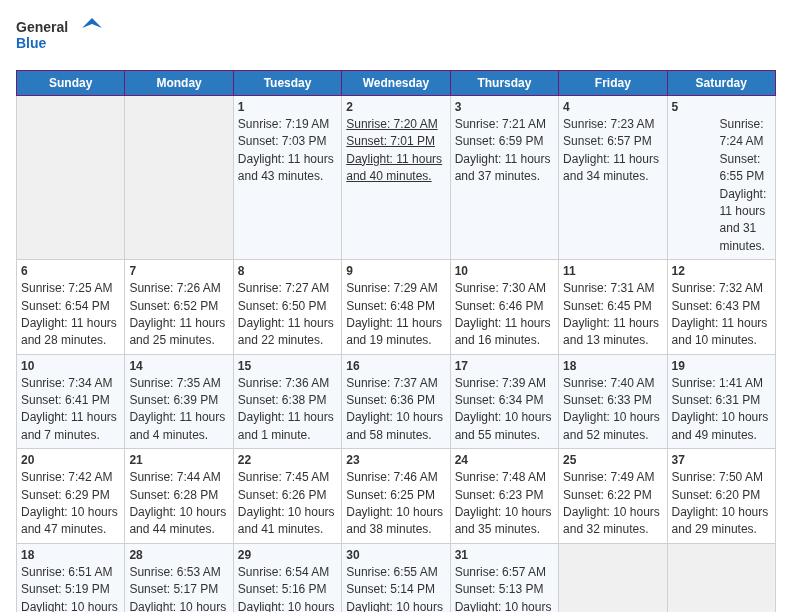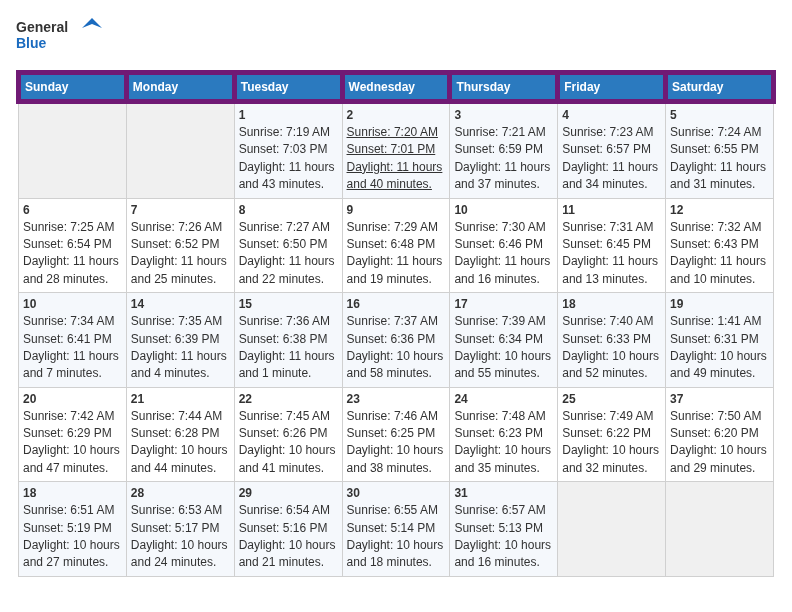--- a/index.html
+++ b/index.html
@@ -38,22 +38,22 @@
       width: 100%;
       border-collapse: collapse;
       table-layout: fixed;
     }
     thead tr th {
       background-color: #2b7abf;
       color: #fff;
       font-size: 12px;
       font-weight: bold;
       padding: 5px 4px;
-      text-align: left;
-      border: 5px solid #701a75;
+      text-align: center;
+      border: 1px solid #701a75;
     }
     tbody tr td {
       vertical-align: top;
       font-size: 10.5px;
       color: #333;
       padding: 4px 4px;
       border: 1px solid #d0d0d0;
       height: 80px;
       background: #fff;
     }
@@ -130,21 +130,21 @@
 Daylight: 11 hours and 37 minutes.</div>
         </td>
         <td>
           <span class="day-num">4</span>
           <div class="day-info" style="white-space: pre-line;">Sunrise: 7:23 AM
 Sunset: 6:57 PM
 Daylight: 11 hours and 34 minutes.</div>
         </td>
         <td>
           <span class="day-num">5</span>
-          <div class="day-info" style="white-space: pre-line;">Sunrise: 7:24 AM
+          <div class="day-info" style="white-space: pre-line; margin-left: 48px;">Sunrise: 7:24 AM
 Sunset: 6:55 PM
 Daylight: 11 hours and 31 minutes.</div>
         </td>
       </tr>
       <tr>
         <td>
           <span class="day-num">6</span>
           <div class="day-info" style="white-space: pre-line;">Sunrise: 7:25 AM
 Sunset: 6:54 PM
 Daylight: 11 hours and 28 minutes.</div>

